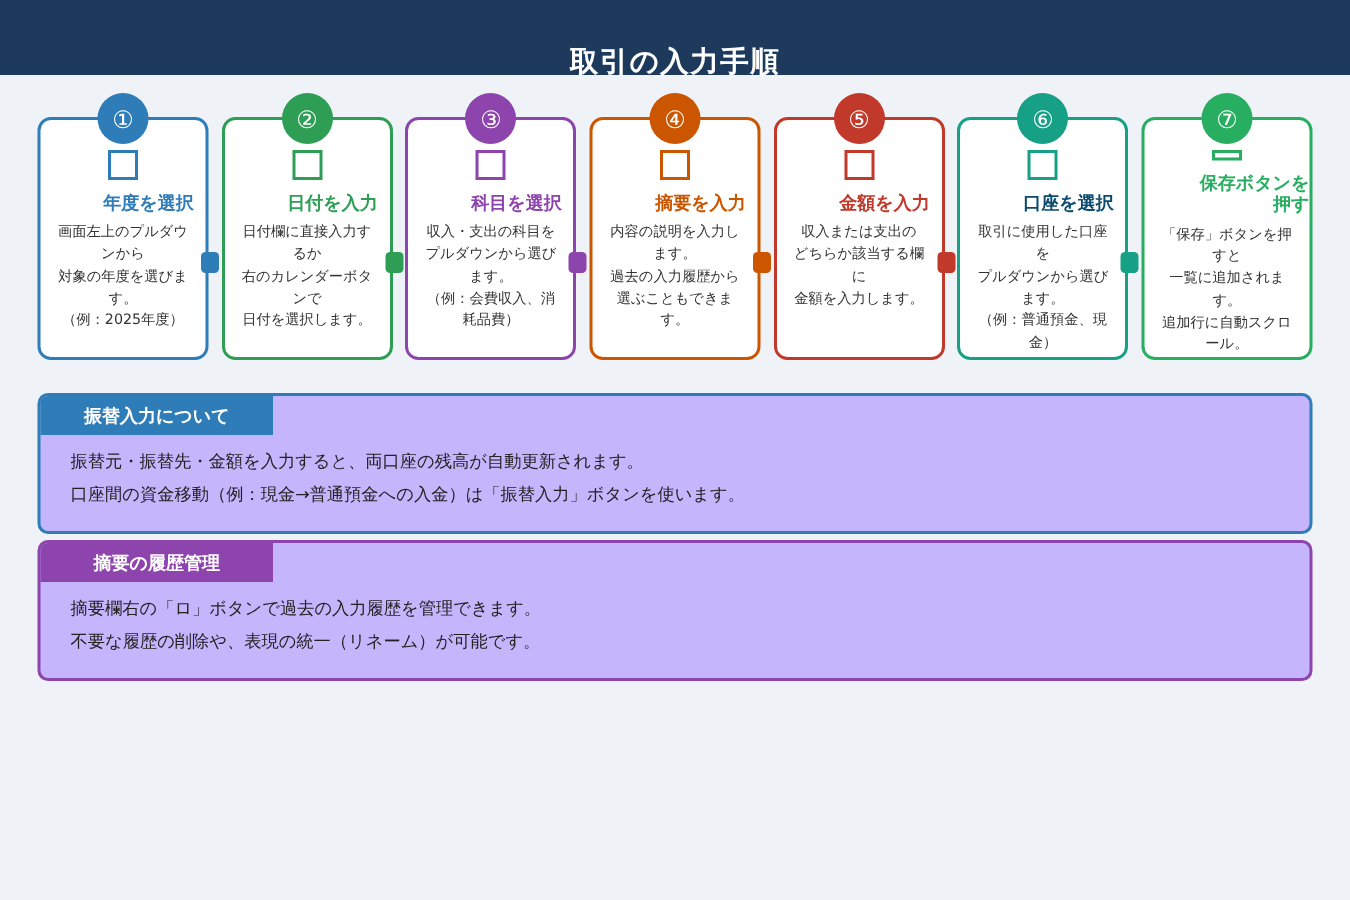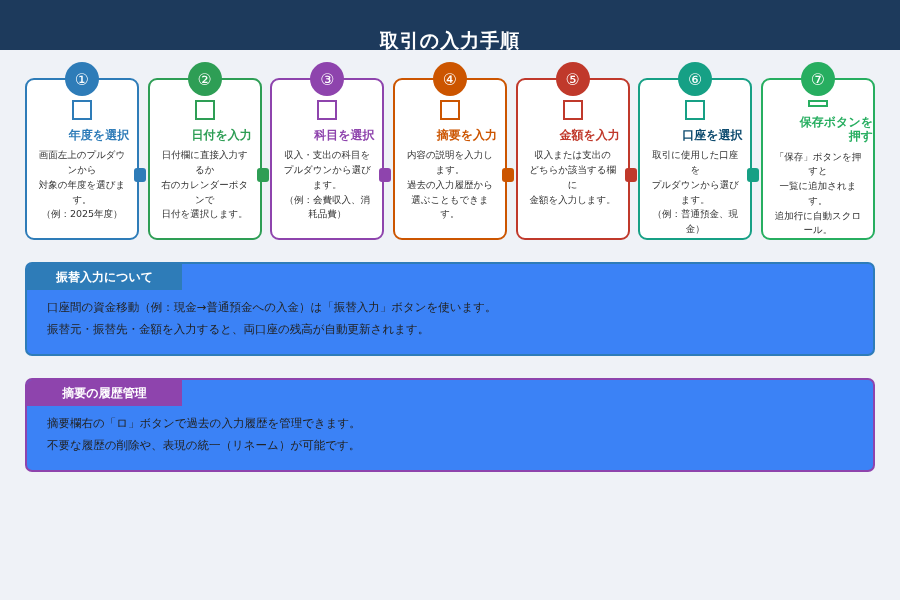--- a/index.html
+++ b/index.html
@@ -108,25 +108,25 @@
     right: -9px;
     z-index: 3;
   }
 
   
   .panels {
     padding: 14px 25px 0 25px;
   }
   .panel {
     position: relative;
-    background: #3b82f6;
+    background: #c4b5fd;
     border: 2px solid #7f1d1d;
     border-radius: 7px;
     box-sizing: border-box;
-    margin-bottom: 22px;
+    margin-bottom: 4px;
     padding: 32px 0 12px 0;
     min-height: 94px;
   }
   .panel-tab {
     position: absolute;
     top: 0px;
     left: 0px;
     min-width: 155px;
     height: 26px;
     background: #2e7cb8;
@@ -217,21 +217,21 @@
         <div class="step-desc">「保存」ボタンを押すと
 一覧に追加されます。
 追加行に自動スクロール。</div>
       </div>
     </div>
 </div>
 
 <div class="panels" id="panels">
     <div class="panel" style="border-color: rgb(46, 124, 184);">
       <div class="panel-tab" style="background: rgb(46, 124, 184);">振替入力について</div>
+      <div class="panel-line">振替元・振替先・金額を入力すると、両口座の残高が自動更新されます。</div>
       <div class="panel-line">口座間の資金移動（例：現金→普通預金への入金）は「振替入力」ボタンを使います。</div>
-      <div class="panel-line">振替元・振替先・金額を入力すると、両口座の残高が自動更新されます。</div>
     </div>
     <div class="panel" style="border-color: rgb(142, 68, 173);">
       <div class="panel-tab" style="background: rgb(142, 68, 173);">摘要の履歴管理</div>
       <div class="panel-line">摘要欄右の「ロ」ボタンで過去の入力履歴を管理できます。</div>
       <div class="panel-line">不要な履歴の削除や、表現の統一（リネーム）が可能です。</div>
     </div>
   </div>
 
 </body></html>

